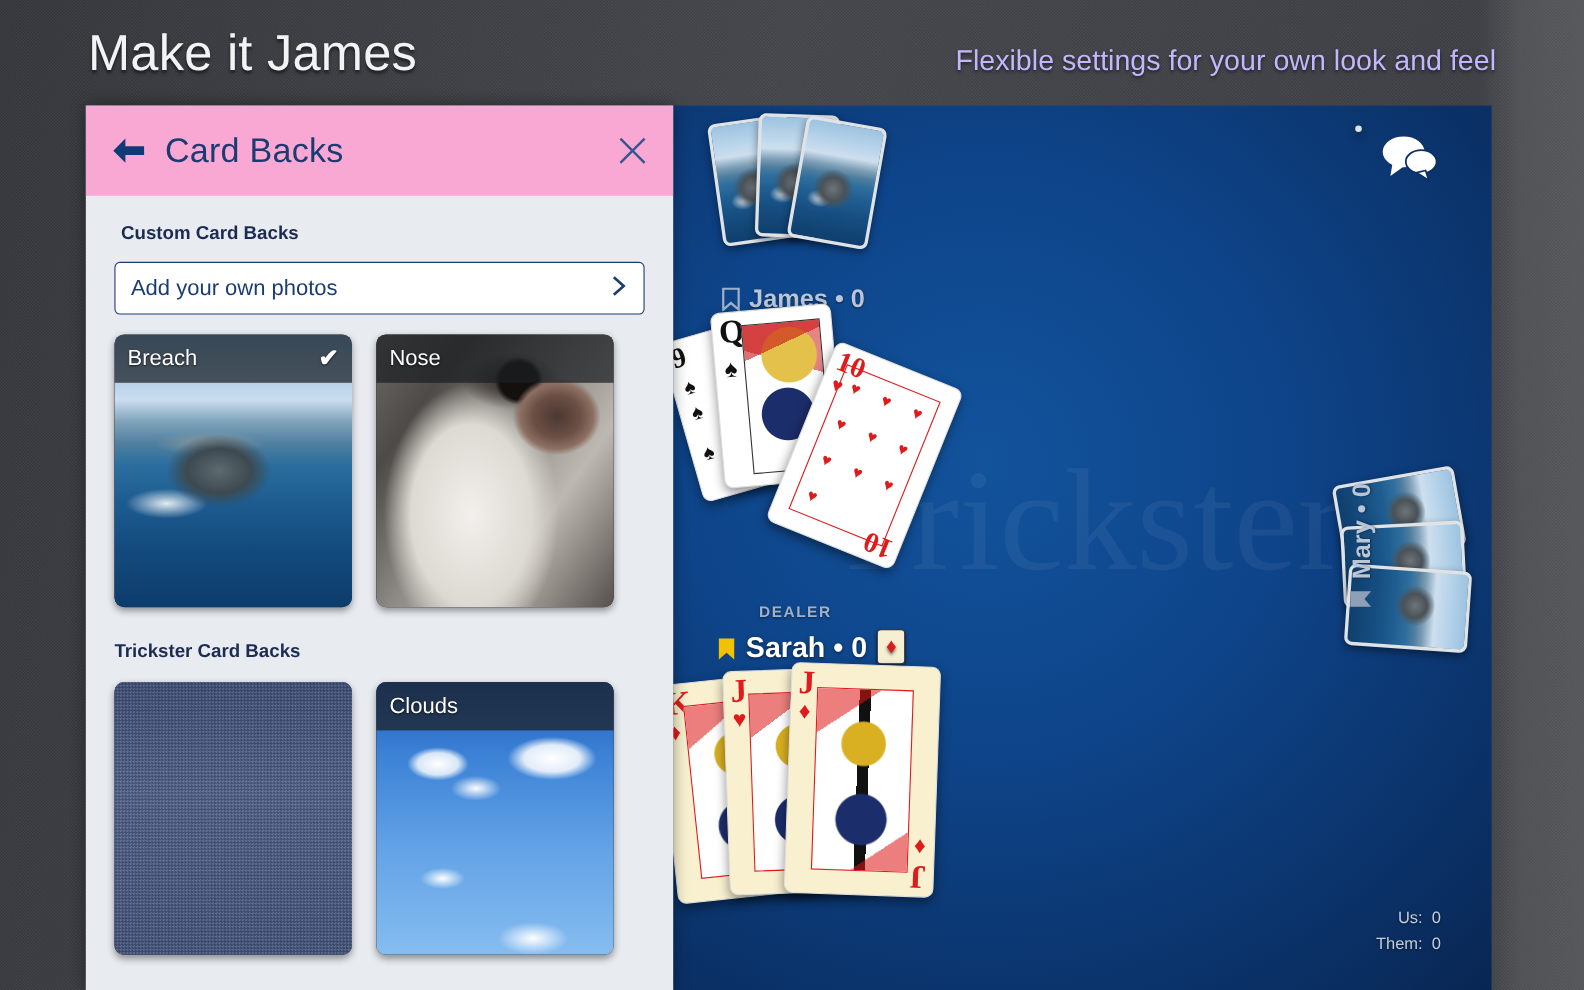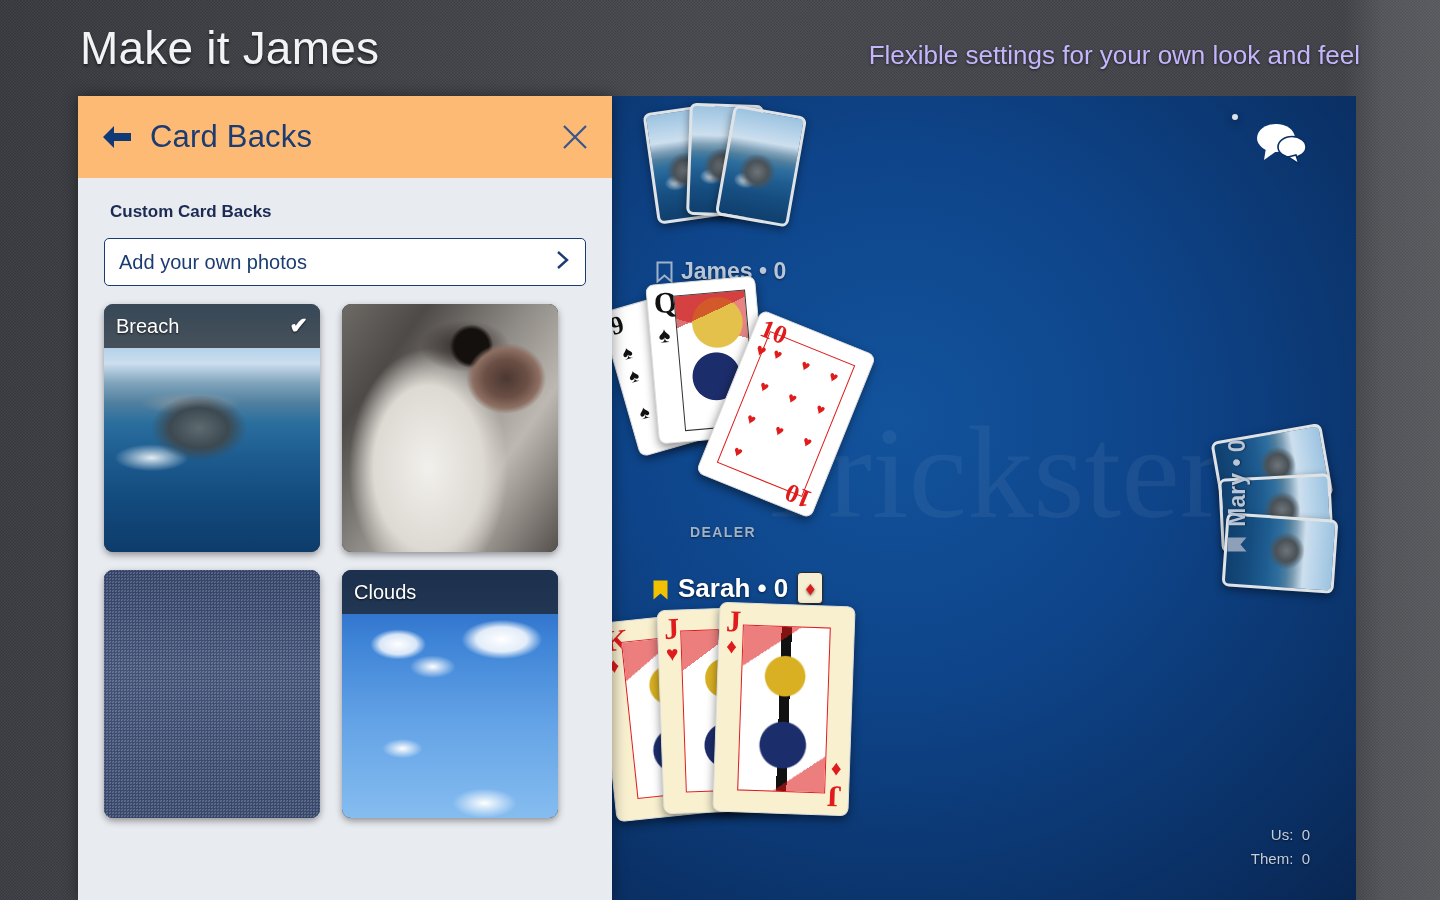--- a/index.html
+++ b/index.html
@@ -142,21 +142,21 @@
     align-items:center; justify-items:center; color:#e01b1b; font-size:15px;
   }
   .spade-col{ position:absolute; color:#111; font-size:19px; }
 
   
   #panel{
     position:absolute; left:78px; top:96px; width:534px; height:804px;
     background:#e8ebf0; box-shadow:0 0 14px rgba(0,0,0,.45); overflow:hidden;
   }
   #panel-hdr{
-    position:relative; height:82px; background:#fdba74;
+    position:relative; height:82px; background:#f9a8d4;
     display:flex; align-items:center; padding:0 22px;
   }
   #back-arrow{ width:34px; height:30px; flex:0 0 auto; cursor:pointer; }
   #panel-title{
     margin-left:16px; font-size:31px; font-weight:400; color:#1b3c72; letter-spacing:.2px;
   }
   #close-x{ margin-left:auto; width:30px; height:30px; cursor:pointer; }
   .sect-title{
     font-size:17px; font-weight:700; color:#1b2b52; padding:0 0 0 26px;
   }
@@ -304,21 +304,21 @@
 
   <div id="mary" class="plbl" style="top:380px; left:540px;">
     <span class="bm">
       <svg viewBox="0 0 17 22" width="17" height="22">
           <path d="M1.5 1.5h14v19l-7-6-7 6z" fill="#8e9fb8"></path>
         </svg>
     </span>
     <span>Mary • 0</span>
   </div>
 
-  <div id="dealer-word" style="left:78px; top:428px;">DEALER</div>
+  <div id="dealer-word" style="left:78px; top:452px;">DEALER</div>
   <div id="sarah" style="left:40px; top:476px;">
     <span class="bm">
       <svg viewBox="0 0 17 22" width="17" height="22">
           <path d="M1.5 1.5h14v19l-7-6-7 6z" fill="#f2c200"></path>
         </svg>
     </span>
     <span>Sarah • 0</span>
     <span class="suit-chip">
       <span>♦</span>
     </span>
@@ -386,23 +386,28 @@
   <div class="tile-row">
     <div class="tile">
       <div class="art art-breach"></div>
       <div class="cap">
         <span>Breach</span>
         <span class="check">✔</span>
       </div>
     </div>
     <div class="tile">
       <div class="art art-nose"></div>
-    </div>
-  </div>
-
+      <div class="cap">
+        <span>Nose</span>
+        <span class="check"></span>
+      </div>
+    </div>
+  </div>
+
+  <div style="margin-top:30px;" class="sect-title">Trickster Card Backs</div>
 
   <div class="tile-row">
     <div class="tile">
       <div class="art art-denim"></div>
     </div>
     <div class="tile">
       <div class="art art-clouds"></div>
       <div class="cap">
         <span>Clouds</span>
         <span class="check"></span>

